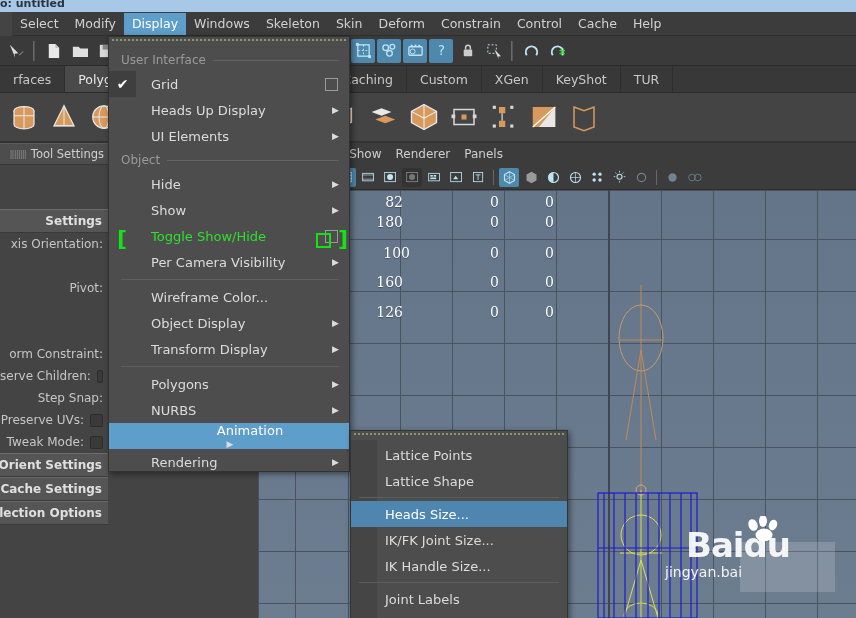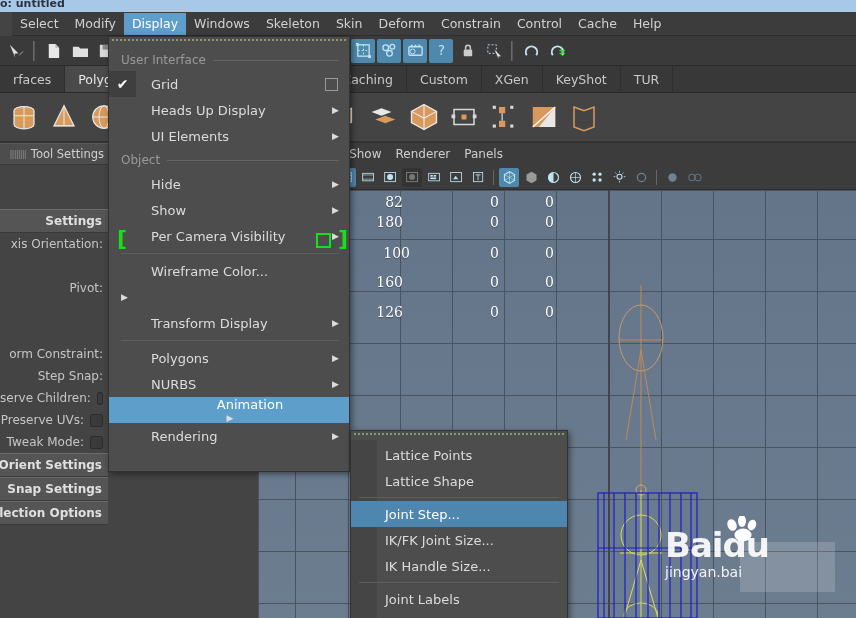--- a/index.html
+++ b/index.html
@@ -508,38 +508,38 @@
       <div class="lp-row">
         <span></span>
       </div>
       <div class="lp-row">
         <span></span>
       </div>
       <div class="lp-row">
         <span>orm Constraint:</span>
       </div>
       <div class="lp-row">
-        <span>Step Snap:</span>
-      </div>
-      <div class="lp-row">
         <span>serve Children:</span>
         <span class="lp-chk"></span>
       </div>
       <div class="lp-row">
+        <span>Step Snap:</span>
+      </div>
+      <div class="lp-row">
         <span>Preserve UVs:</span>
         <span class="lp-chk"></span>
       </div>
       <div class="lp-row">
         <span>Tweak Mode:</span>
         <span class="lp-chk"></span>
       </div>
     </div>
   <div id="lp-sections">
       <div class="lp-sec">Orient Settings</div>
-      <div class="lp-sec">Snap Settings</div>
+      <div class="lp-sec">Cache Settings</div>
       <div class="lp-sec">on Selection Options</div>
     </div>
 </div>
 
 <div id="viewport" class="abs">
   <div id="vp-menubar">
       <div class="vm">g</div>
       <div class="vm">Lighting</div>
       <div class="vm">Show</div>
       <div class="vm">Renderer</div>
@@ -732,21 +732,21 @@
         <line x1="401" y1="303" x2="401" y2="428"></line>
         <line x1="412" y1="303" x2="412" y2="428"></line>
         <line x1="423" y1="303" x2="423" y2="428"></line>
         <line x1="433" y1="303" x2="433" y2="428"></line>
       </g>
     </svg>
   </div>
 </div>
 
 <div id="watermark" class="abs">
-  <div style="position:relative;">
+  <div style="position:relative;margin-left:21px;">
     <span class="bd">Bai</span><span class="bd">du</span>
     <svg width="34" height="26" style="position:absolute;left:60px;top:-12px;">
       <ellipse cx="7" cy="9" rx="4.5" ry="6" fill="#fff" transform="rotate(-22 7 9)"></ellipse>
       <ellipse cx="17" cy="5" rx="4" ry="6" fill="#fff"></ellipse>
       <ellipse cx="27" cy="9" rx="4" ry="5.5" fill="#fff" transform="rotate(22 27 9)"></ellipse>
       <ellipse cx="18" cy="19" rx="8.5" ry="6.5" fill="#fff"></ellipse>
     </svg>
   </div>
   <div class="sub">jingyan.bai</div>
   <div style="position:absolute;left:75px;top:14px;width:95px;height:50px;background:rgba(255,255,255,.16);"></div>
@@ -777,29 +777,34 @@
         <span class="ln"></span>
       </div>
       <div class="dm-item">
         <span class="lbl">Hide</span>
         <span class="dm-arrow">▶</span>
       </div>
       <div class="dm-item">
         <span class="lbl">Show</span>
         <span class="dm-arrow">▶</span>
       </div>
+      <div class="dm-item green">
+        <span class="lbl">Toggle Show/Hide</span>
+        <span class="dm-box"></span>
+      </div>
       <div class="dm-item">
         <span class="lbl">Per Camera Visibility</span>
         <span class="dm-arrow">▶</span>
       </div>
       <div class="dm-sep"></div>
       <div class="dm-item">
         <span class="lbl">Wireframe Color...</span>
       </div>
       <div class="dm-item">
+        <span class="lbl">Object Display</span>
         <span class="dm-arrow">▶</span>
       </div>
       <div class="dm-item">
         <span class="lbl">Transform Display</span>
         <span class="dm-arrow">▶</span>
       </div>
       <div class="dm-sep"></div>
       <div class="dm-item">
         <span class="lbl">Polygons</span>
         <span class="dm-arrow">▶</span>
@@ -822,19 +827,19 @@
     <div class="gbox" style="left:207px;top:196px;"></div>
   </div>
 
 <div id="animmenu" class="abs">
   <div id="am-tear"></div>
   <div class="am-gutter"></div>
   <div id="am-body" style="position:relative;">
       <div class="am-item">Lattice Points</div>
       <div class="am-item">Lattice Shape</div>
       <div class="am-sep"></div>
-      <div class="am-item hl">Joint Step...</div>
+      <div class="am-item hl">Heads Size...</div>
       <div class="am-item">IK/FK Joint Size...</div>
       <div class="am-item">IK Handle Size...</div>
       <div class="am-sep"></div>
       <div class="am-item">Joint Labels</div>
     </div>
 </div>
 
 </body></html>

